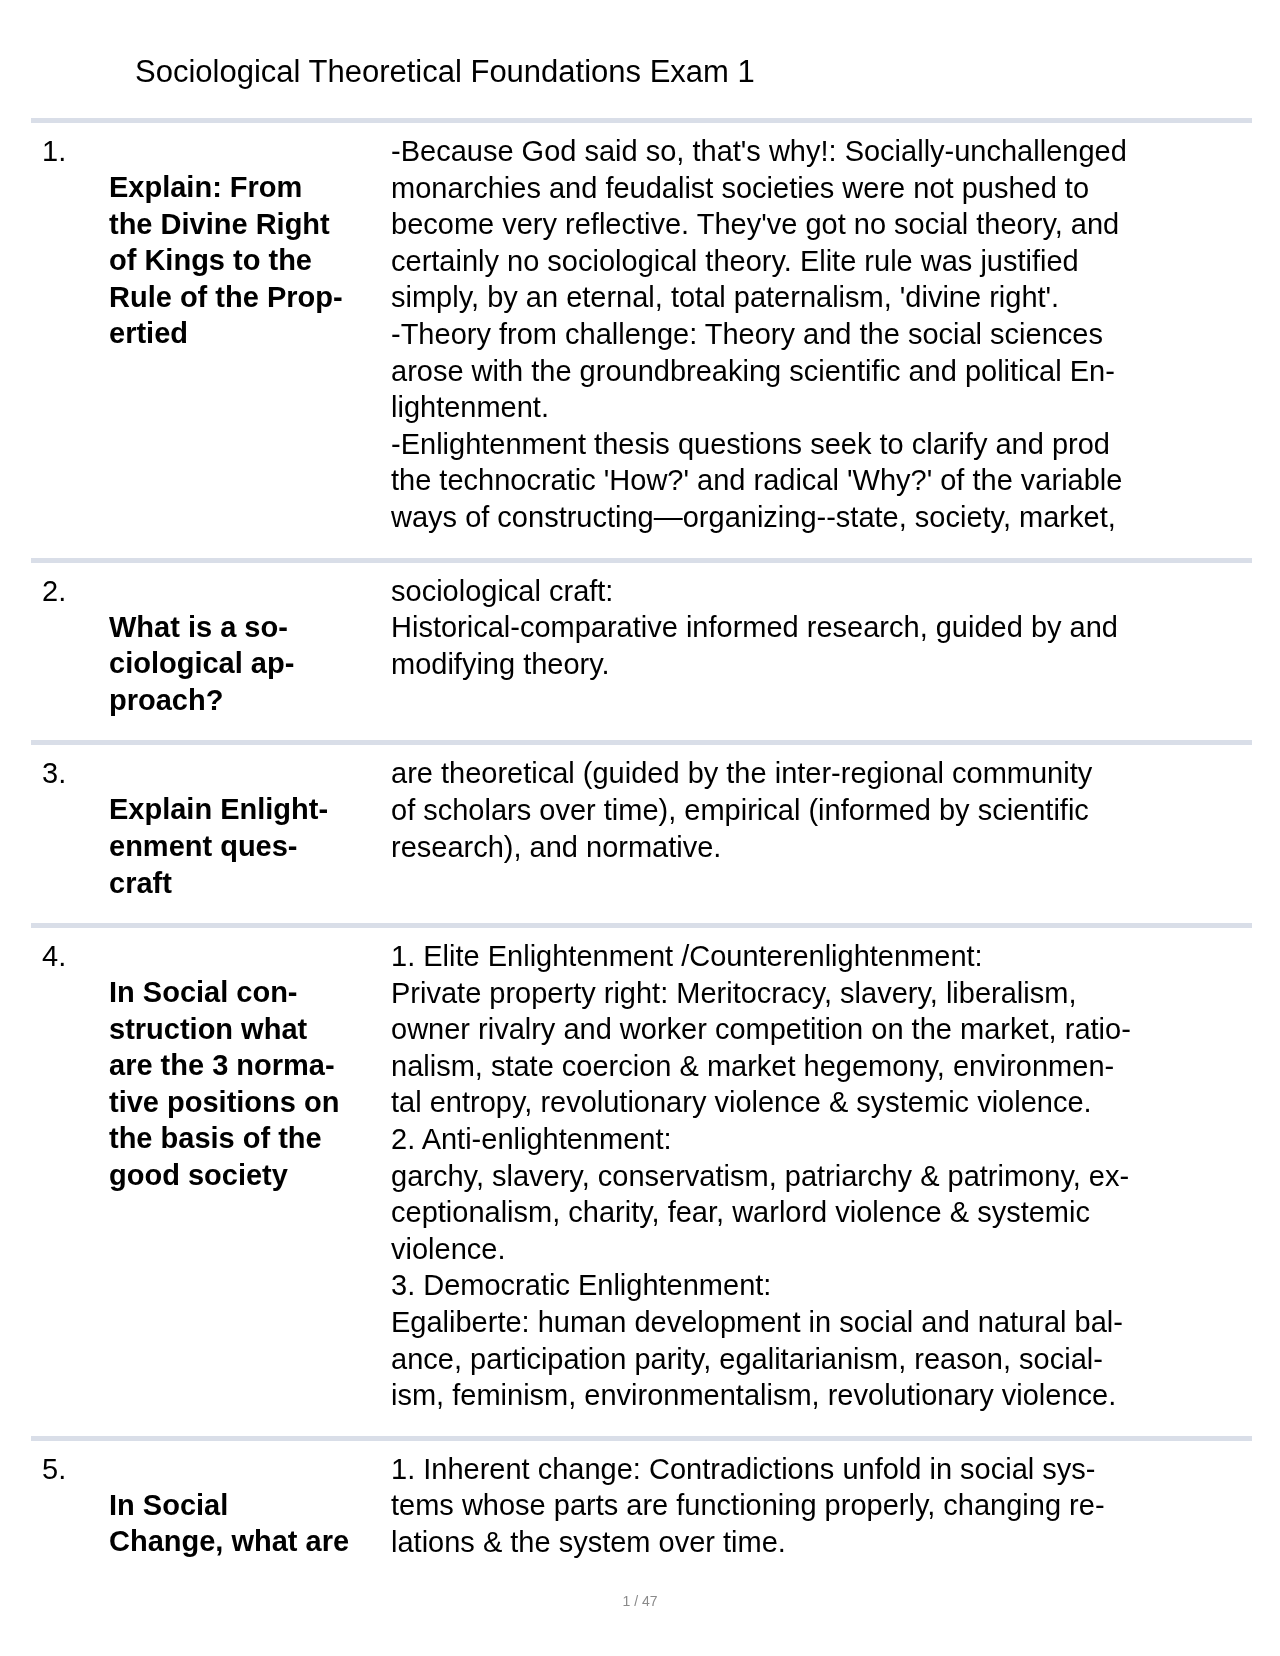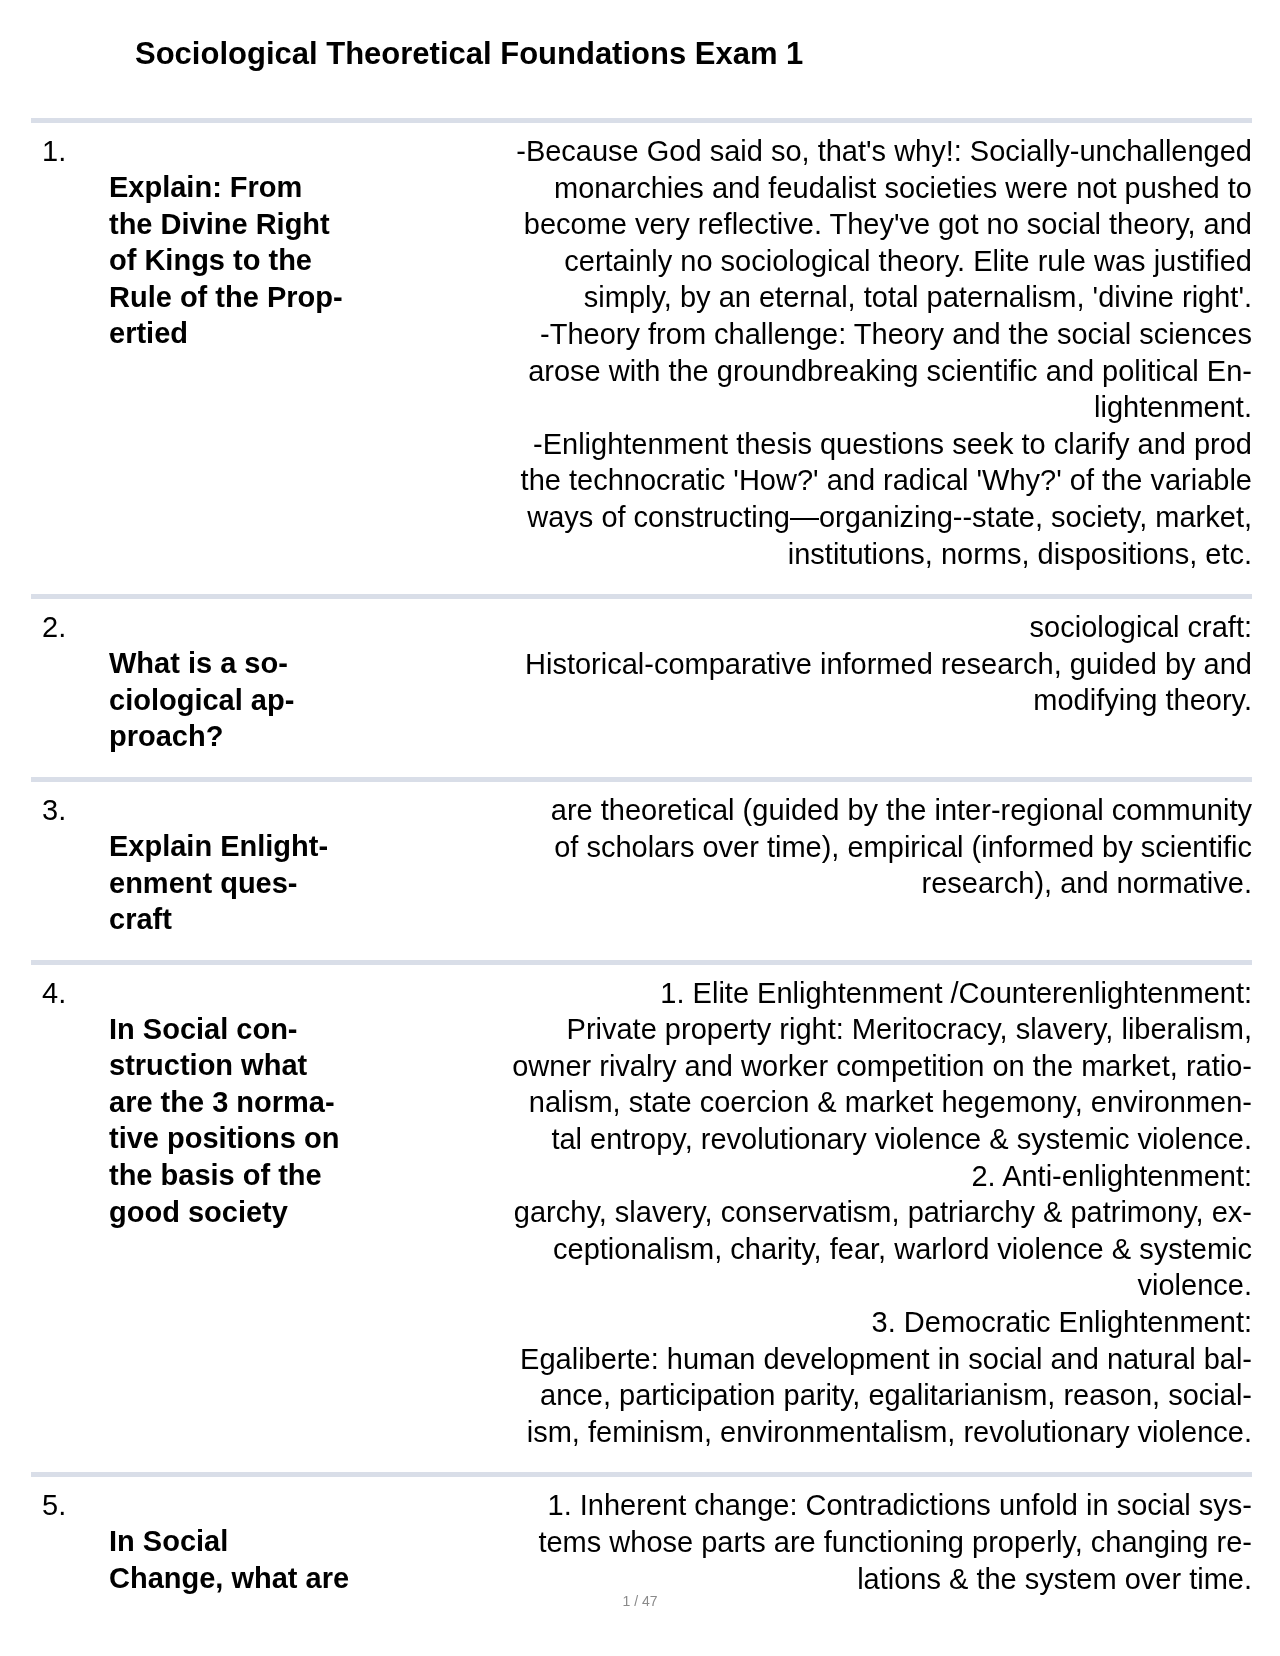--- a/index.html
+++ b/index.html
@@ -11,23 +11,23 @@
     width: 1280px;
     height: 1656px;
     position: relative;
     overflow: hidden;
     font-family: "Liberation Sans", sans-serif;
     color: #000000;
   }
   .page-title {
     position: absolute;
     left: 135px;
-    top: 34px;
+    top: 52px;
     font-size: 31px;
-    font-weight: bold;
+    font-weight: normal;
     line-height: 40px;
     letter-spacing: 0;
     white-space: nowrap;
   }
   .card-list {
     position: absolute;
     left: 31px;
     top: 118px;
     width: 1221px;
   }
@@ -50,21 +50,20 @@
     flex: none;
     font-size: 29px;
     font-weight: bold;
     line-height: 36.6px;
     margin-top: 36px;
   }
   .card-def {
     flex: 1;
     font-size: 29px;
     line-height: 36.6px;
-    text-align: right;
   }
   .line {
     display: block;
     white-space: nowrap;
   }
   .page-number {
     position: absolute;
     left: 0;
     width: 1280px;
     top: 1593px;
@@ -94,21 +93,20 @@
       <span class="line">monarchies and feudalist societies were not pushed to</span>
       <span class="line">become very reflective. They've got no social theory, and</span>
       <span class="line">certainly no sociological theory. Elite rule was justified</span>
       <span class="line">simply, by an eternal, total paternalism, 'divine right'.</span>
       <span class="line">-Theory from challenge: Theory and the social sciences</span>
       <span class="line">arose with the groundbreaking scientific and political En-</span>
       <span class="line">lightenment.</span>
       <span class="line">-Enlightenment thesis questions seek to clarify and prod</span>
       <span class="line">the technocratic 'How?' and radical 'Why?' of the variable</span>
       <span class="line">ways of constructing—organizing--state, society, market,</span>
-      <span class="line">institutions, norms, dispositions, etc.</span>
     </div>
   </div>
 
   <div class="card">
     <div class="card-num">2.</div>
     <div class="card-term">
       <span class="line">What is a so-</span>
       <span class="line">ciological ap-</span>
       <span class="line">proach?</span>
     </div>

